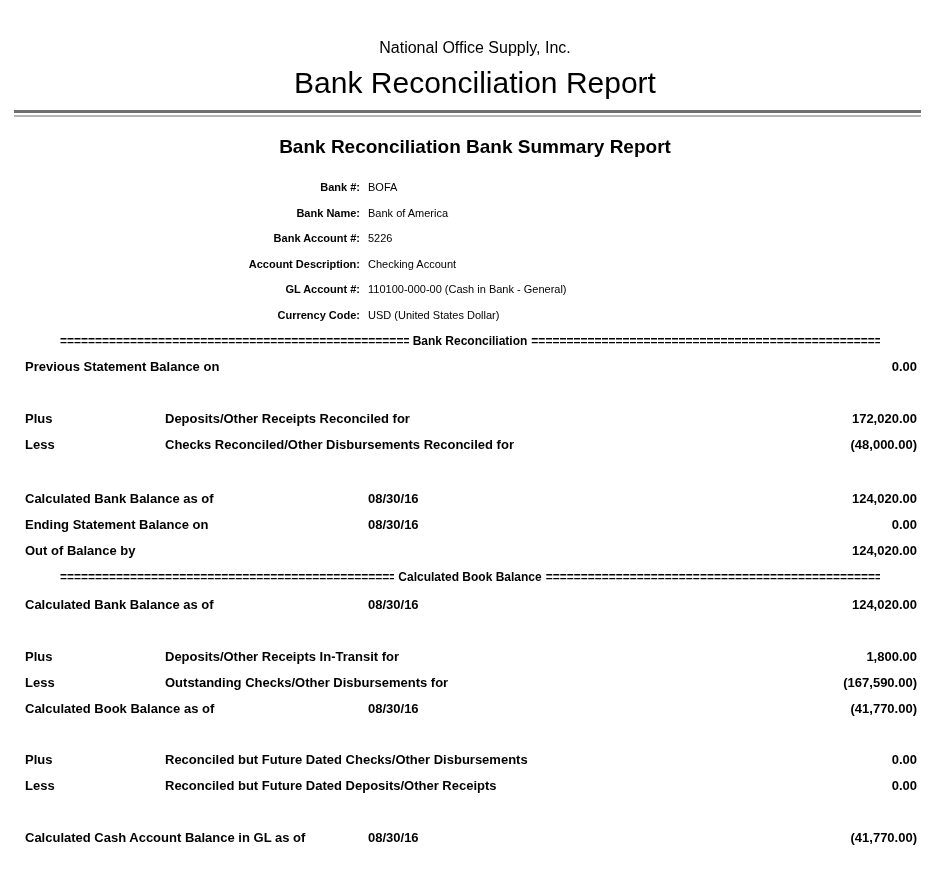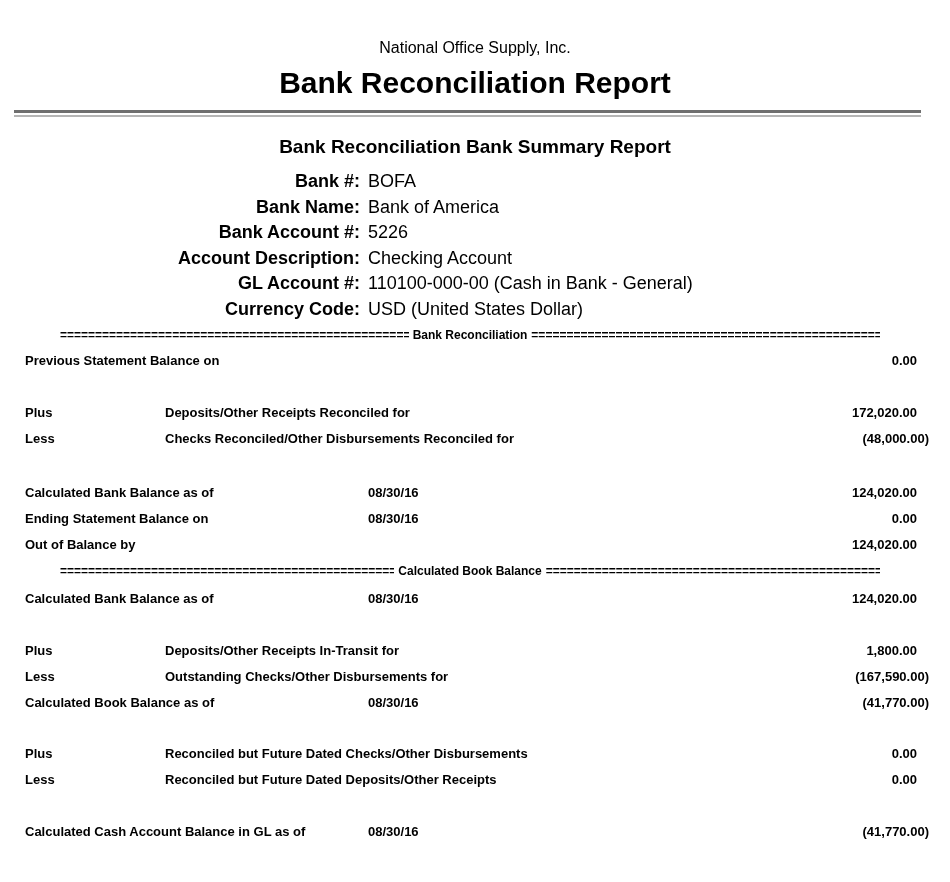--- a/index.html
+++ b/index.html
@@ -1,44 +1,44 @@
 <!DOCTYPE html>
 <html><head>
 <meta charset="utf-8">
 <style>
   html,body{margin:0;padding:0;}
   body{
     width:950px;height:882px;background:#ffffff;color:#000000;
     font-family:"Liberation Sans",sans-serif;overflow:hidden;
   }
   .company{ text-align:center;font-size:16px;line-height:20px;margin-top:38px; }
-  .report-title{ text-align:center;font-size:30px;line-height:34px;margin-top:8px;font-weight:700; }
+  .report-title{ text-align:center;font-size:30px;line-height:34px;margin-top:8px;font-weight:400; }
   .double-rule{ margin:10px 0 0 14px;width:907px; }
   .rule-dark{ height:3px;background:#6f6f6f; }
   .rule-light{ height:2px;background:#b5b5b5;margin-top:2px; }
   .section-title{ text-align:center;font-size:19px;font-weight:bold;line-height:24px;margin-top:18px; }
-  .fields{ margin-top:10px;font-size:18px; }
+  .fields{ margin-top:16px;font-size:11px; }
   .field-row{ display:flex;height:25.5px;line-height:25.5px; }
   .f-label{ width:360px;text-align:right;font-weight:bold;white-space:nowrap; }
   .f-value{ margin-left:8px;white-space:nowrap;text-align:right; }
   .sep{
     display:flex;margin-left:60px;width:820px;font-size:12px;font-weight:bold;
     line-height:14px;white-space:nowrap;
   }
   .sep .fill{ flex:1;overflow:hidden; }
   .sep .mid{ padding:0 4px; }
   .sep1{ margin-top:6px; }
   .sep2{ margin-top:6px; }
   .rows{ font-size:13px; }
   .row{ display:flex;height:26px;line-height:26px;padding-left:25px;font-weight:bold; }
   .row.bold{ font-weight:bold; }
   .lbl{ width:140px;white-space:nowrap;overflow:visible;flex-shrink:0; }
   .desc{ width:203px;white-space:nowrap;overflow:visible;flex-shrink:0; }
   .date{ width:90px;white-space:nowrap;flex-shrink:0; }
-  .amt{ flex:1;text-align:right;padding-right:21px;white-space:nowrap; }
+  .amt{ flex:1;text-align:right;padding-right:33px;white-space:nowrap; }
   .amt.plain{ padding-right:33px; }
   .mt-6{ margin-top:6px; }
   .mt-8{ margin-top:8px; }
   .mt-25{ margin-top:25px; }
   .mt-26{ margin-top:26px; }
   .mt-28{ margin-top:28px; }
 </style>
 </head>
 <body>
 

